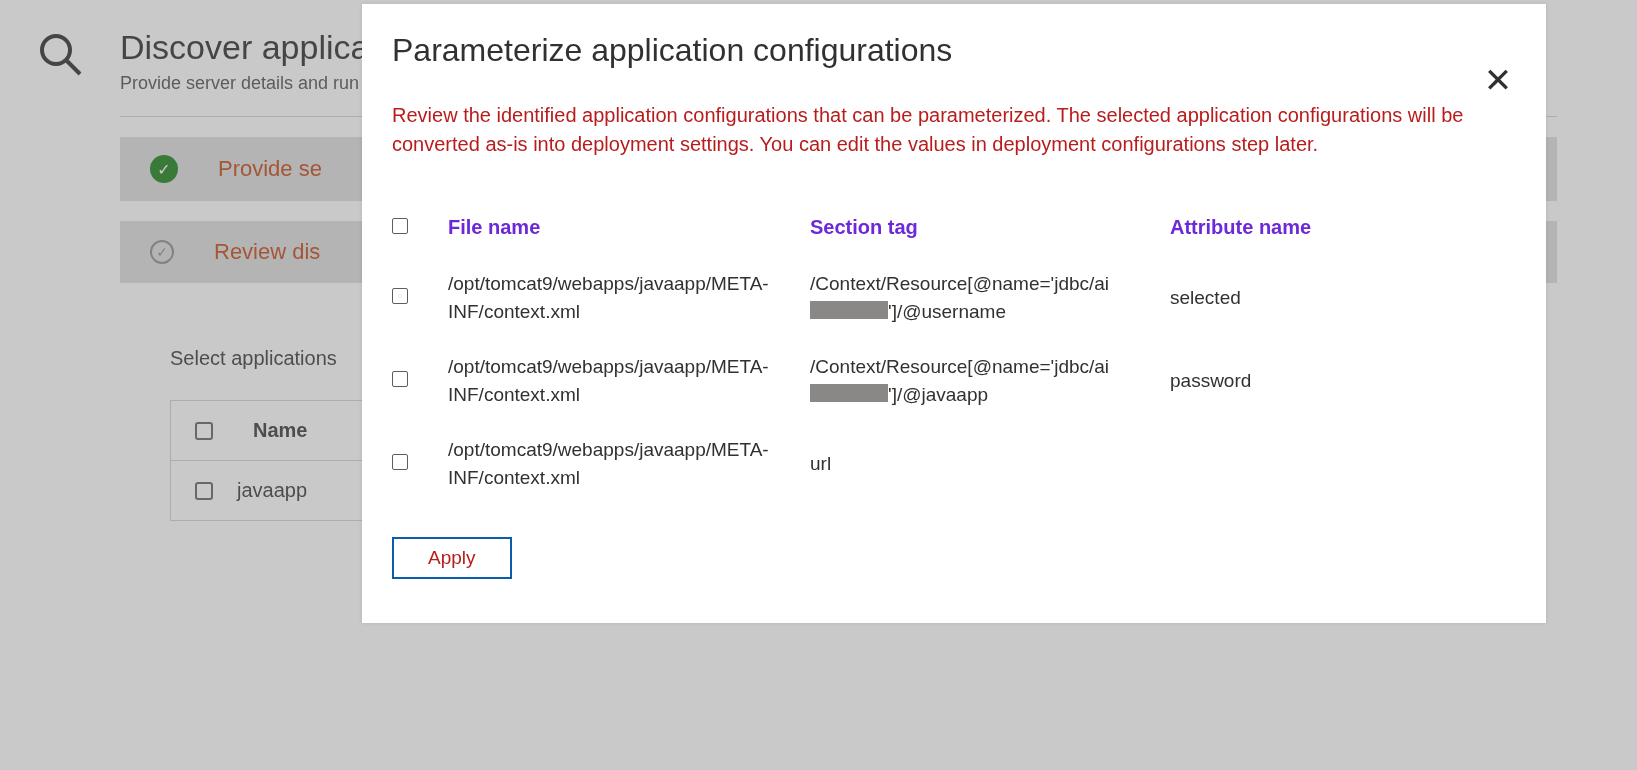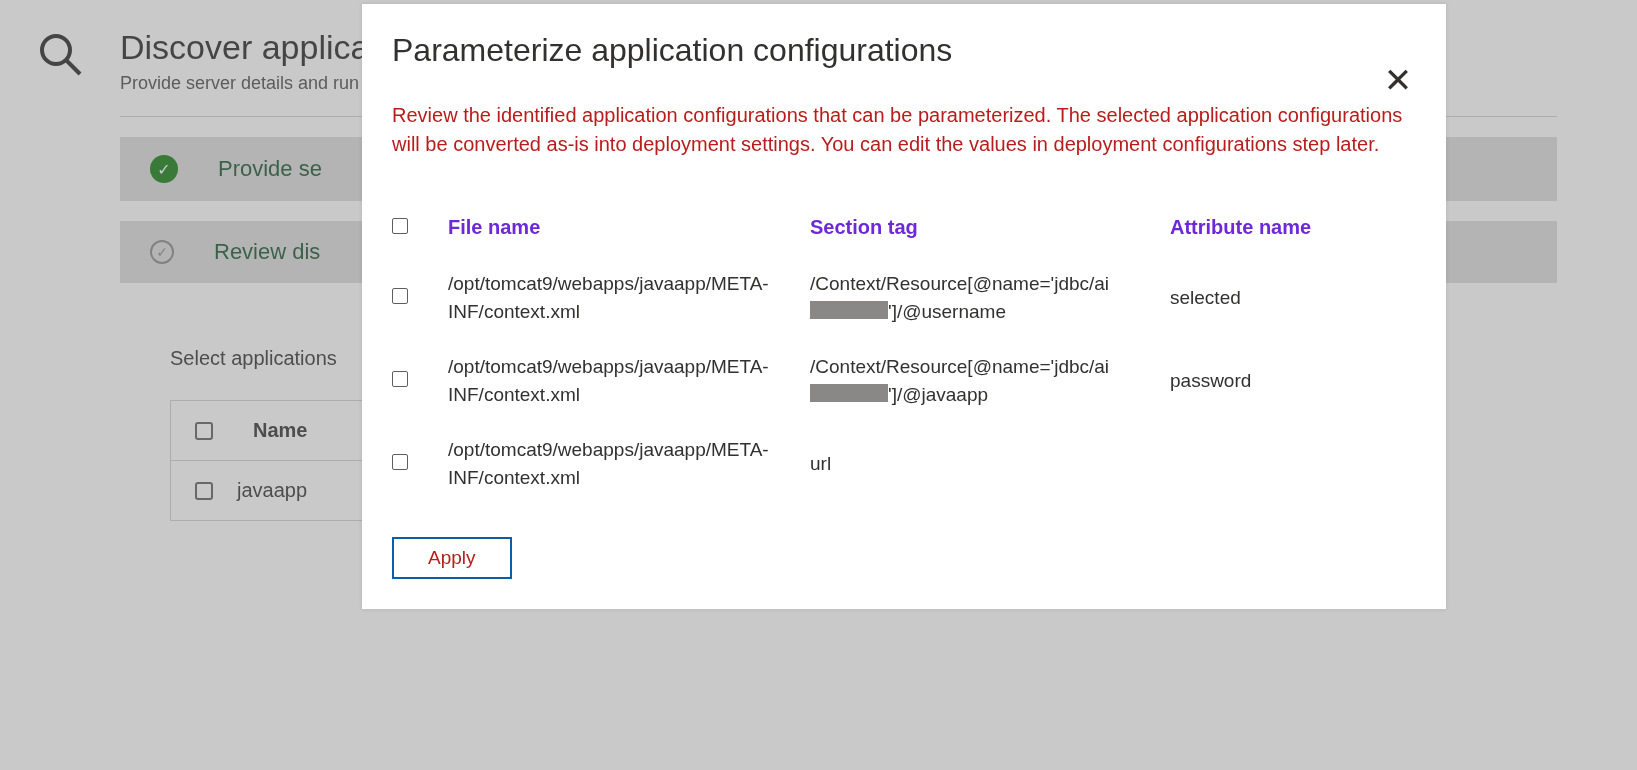--- a/index.html
+++ b/index.html
@@ -63,21 +63,21 @@
     display: flex; align-items: center; justify-content: center;
     color: #fff; font-size: 16px;
   }
   .step-icon-open {
     width: 24px; height: 24px;
     border-radius: 50%;
     border: 2px solid #8a8886;
     display:flex; align-items:center; justify-content:center;
     color:#8a8886; font-size:14px;
   }
-  .step-label { font-size: 22px; color: #14532d; }
+  .step-label { font-size: 22px; color: #c2410c; }
   .bg-body { padding-left: 50px; }
   .bg-select-label { font-size: 20px; margin-top: 64px; }
   .bg-table {
     border: 1px solid #d1d1d1;
     margin-top: 30px;
     width: 1090px;
   }
   .bg-table-head, .bg-table-row {
     display: flex;
     align-items: center;
@@ -117,23 +117,23 @@
     position: absolute;
     inset: 0;
     background: rgba(120,120,120,0.40);
   }
 
   
   .modal {
     position: absolute;
     left: 362px;
     top: 4px;
-    width: 1084px;
-    background: #fff;
-    padding: 28px 30px 30px 30px;
+    width: 1184px;
+    background: #fff;
+    padding: 28px 30px 44px 30px;
     min-height: 558px;
     box-shadow: 0 0 4px rgba(0,0,0,0.1);
   }
   .modal-title {
     font-size: 32px;
     font-weight: 400;
     color: #323130;
   }
   .modal-close {
     position: absolute;

